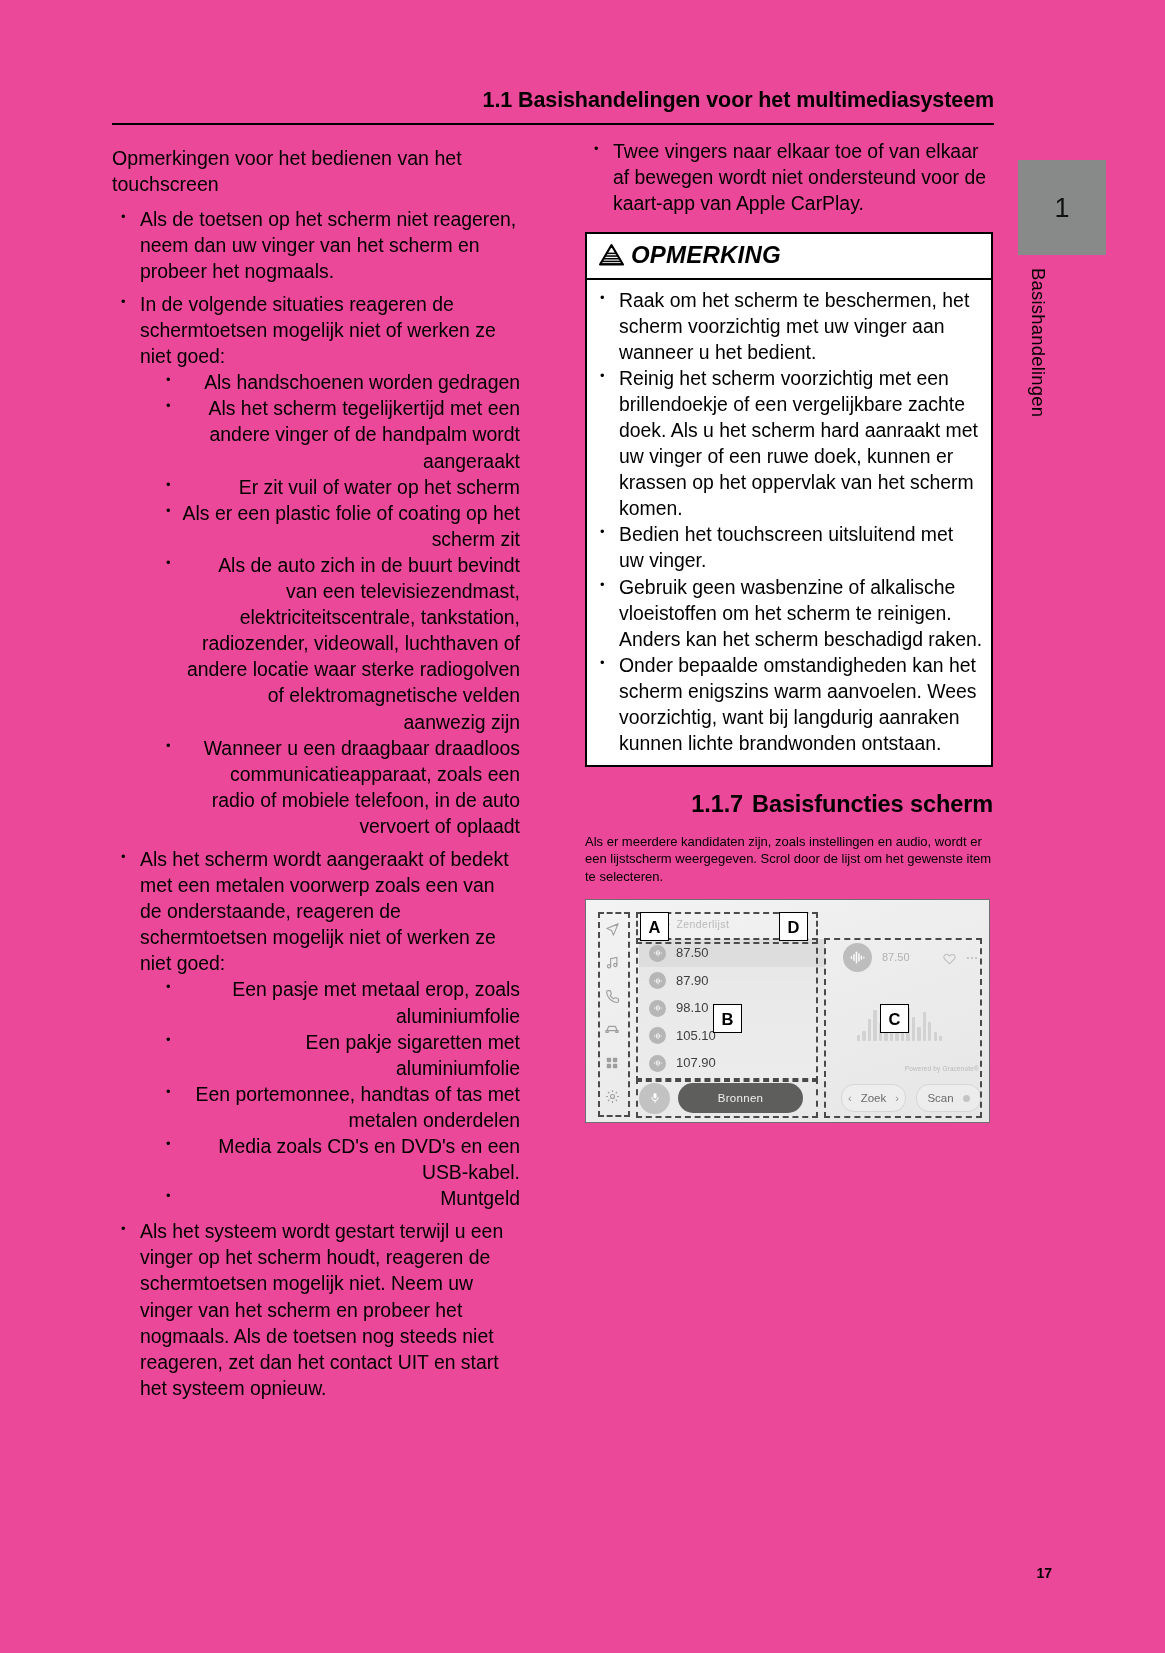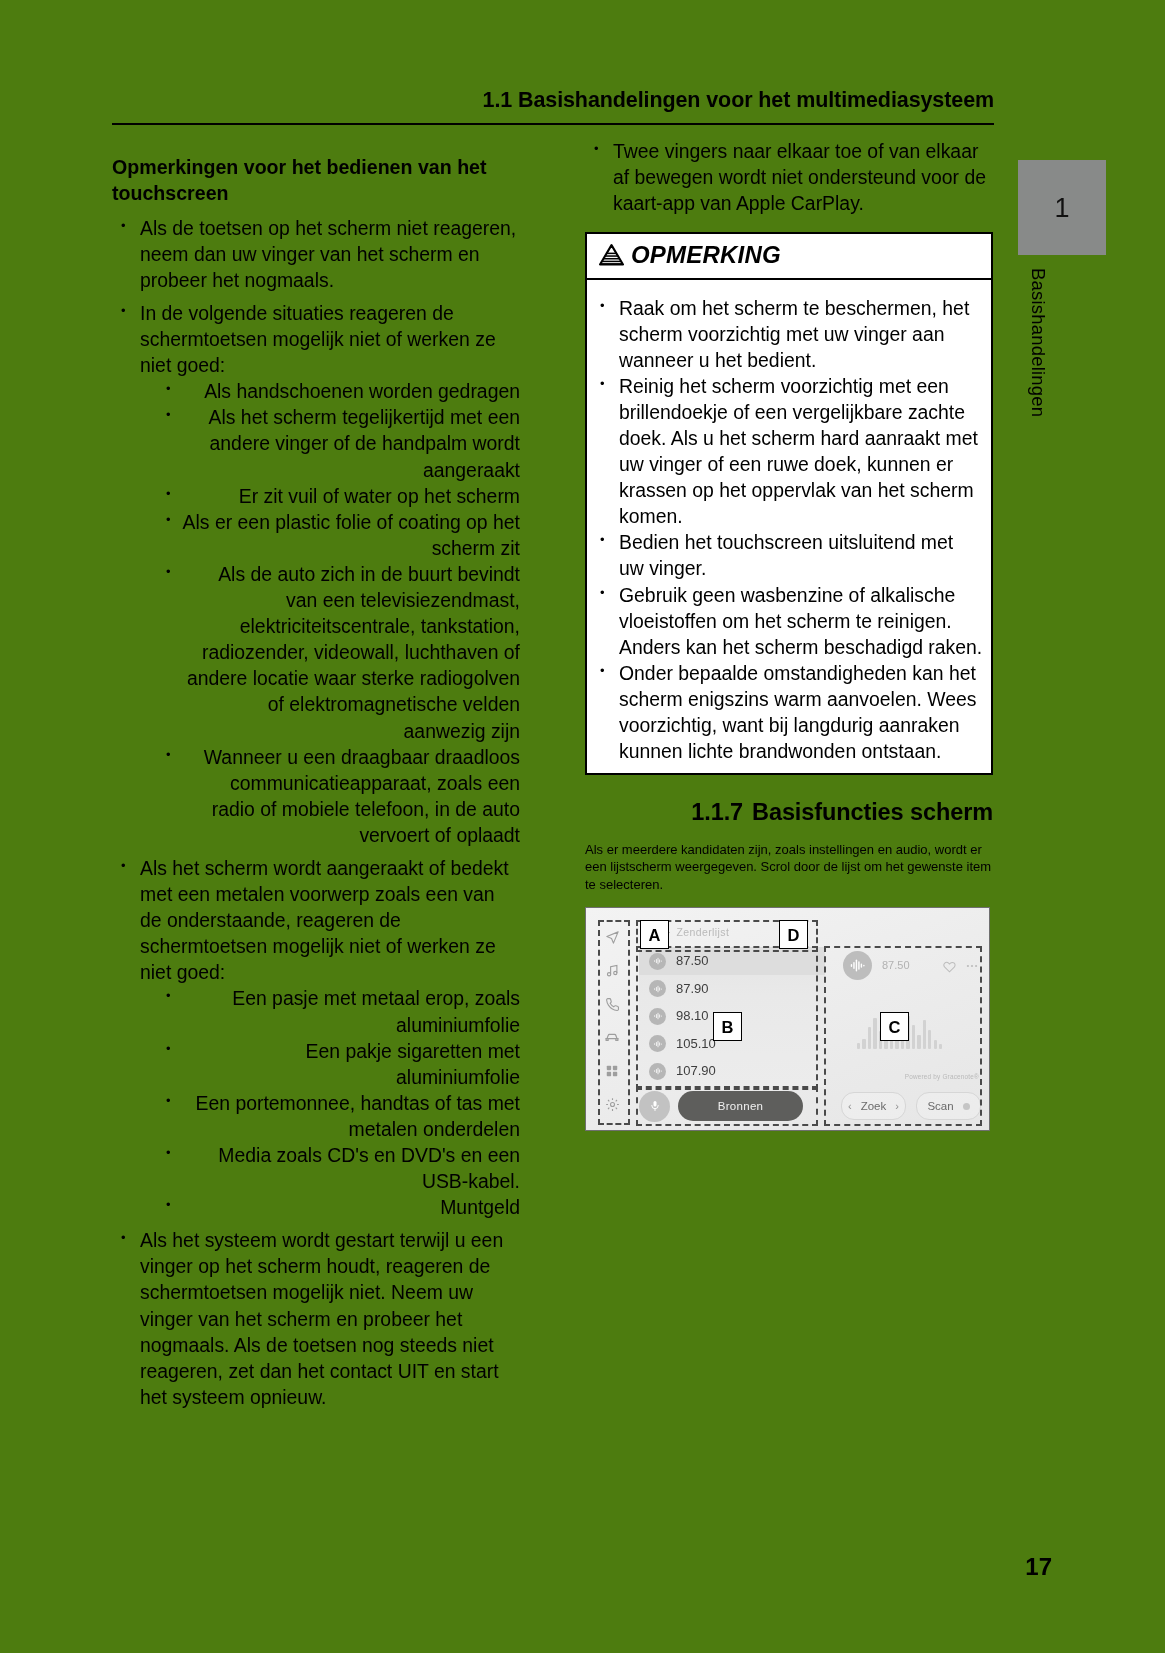--- a/index.html
+++ b/index.html
@@ -8,21 +8,21 @@
     background: #ffffff;
   }
   body {
     font-family: "Liberation Sans", sans-serif;
     color: #000000;
   }
   .page {
     position: relative;
     width: 1165px;
     height: 1653px;
-    background: #4d7c0f;
+    background: #ec4899;
     overflow: hidden;
   }
 
   
   .header {
     position: absolute;
     left: 112px;
     top: 88px;
     width: 882px;
   }
@@ -73,23 +73,23 @@
     position: absolute;
     top: 138px;
     width: 408px;
     font-size: 19.4px;
     line-height: 1.345;
   }
   .col-left { left: 112px; }
   .col-right { left: 585px; }
 
   h3.sub-head {
-    margin: 17px 0 8px 0;
+    margin: 8px 0 8px 0;
     font-size: 19.6px;
-    font-weight: bold;
+    font-weight: normal;
     line-height: 1.32;
   }
 
   ul.l1 {
     list-style: none;
     margin: 0;
     padding: 0;
   }
   ul.l1 > li {
     position: relative;
@@ -140,21 +140,21 @@
     gap: 7px;
   }
   .notice-head-text {
     font-size: 24px;
     font-weight: bold;
     letter-spacing: 0.2px;
     font-style: italic;
   }
   .warn-icon { width: 25px; height: 22px; display: block; }
   .notice-body {
-    padding: 15px 8px 9px 4px;
+    padding: 7px 8px 9px 4px;
   }
   .notice-body ul.l1 > li { margin-bottom: 0; }
 
   
   h2.sec-head {
     margin: 22px 0 12px 0;
     font-size: 23.5px;
     font-weight: bold;
     letter-spacing: -0.1px;
     text-align: right;
@@ -308,21 +308,21 @@
     width: 27px; height: 27px;
     display: flex; align-items: center; justify-content: center;
     line-height: 1;
   }
 
   
   .page-num {
     position: absolute;
     right: 113px;
     bottom: 72px;
-    font-size: 24px;
+    font-size: 14px;
     font-weight: bold;
   }
 </style>
 </head>
 <body>
 
 <div class="page">
 
   <div class="header">
     <div class="header-title">1.1  Basishandelingen voor het multimediasysteem</div>

